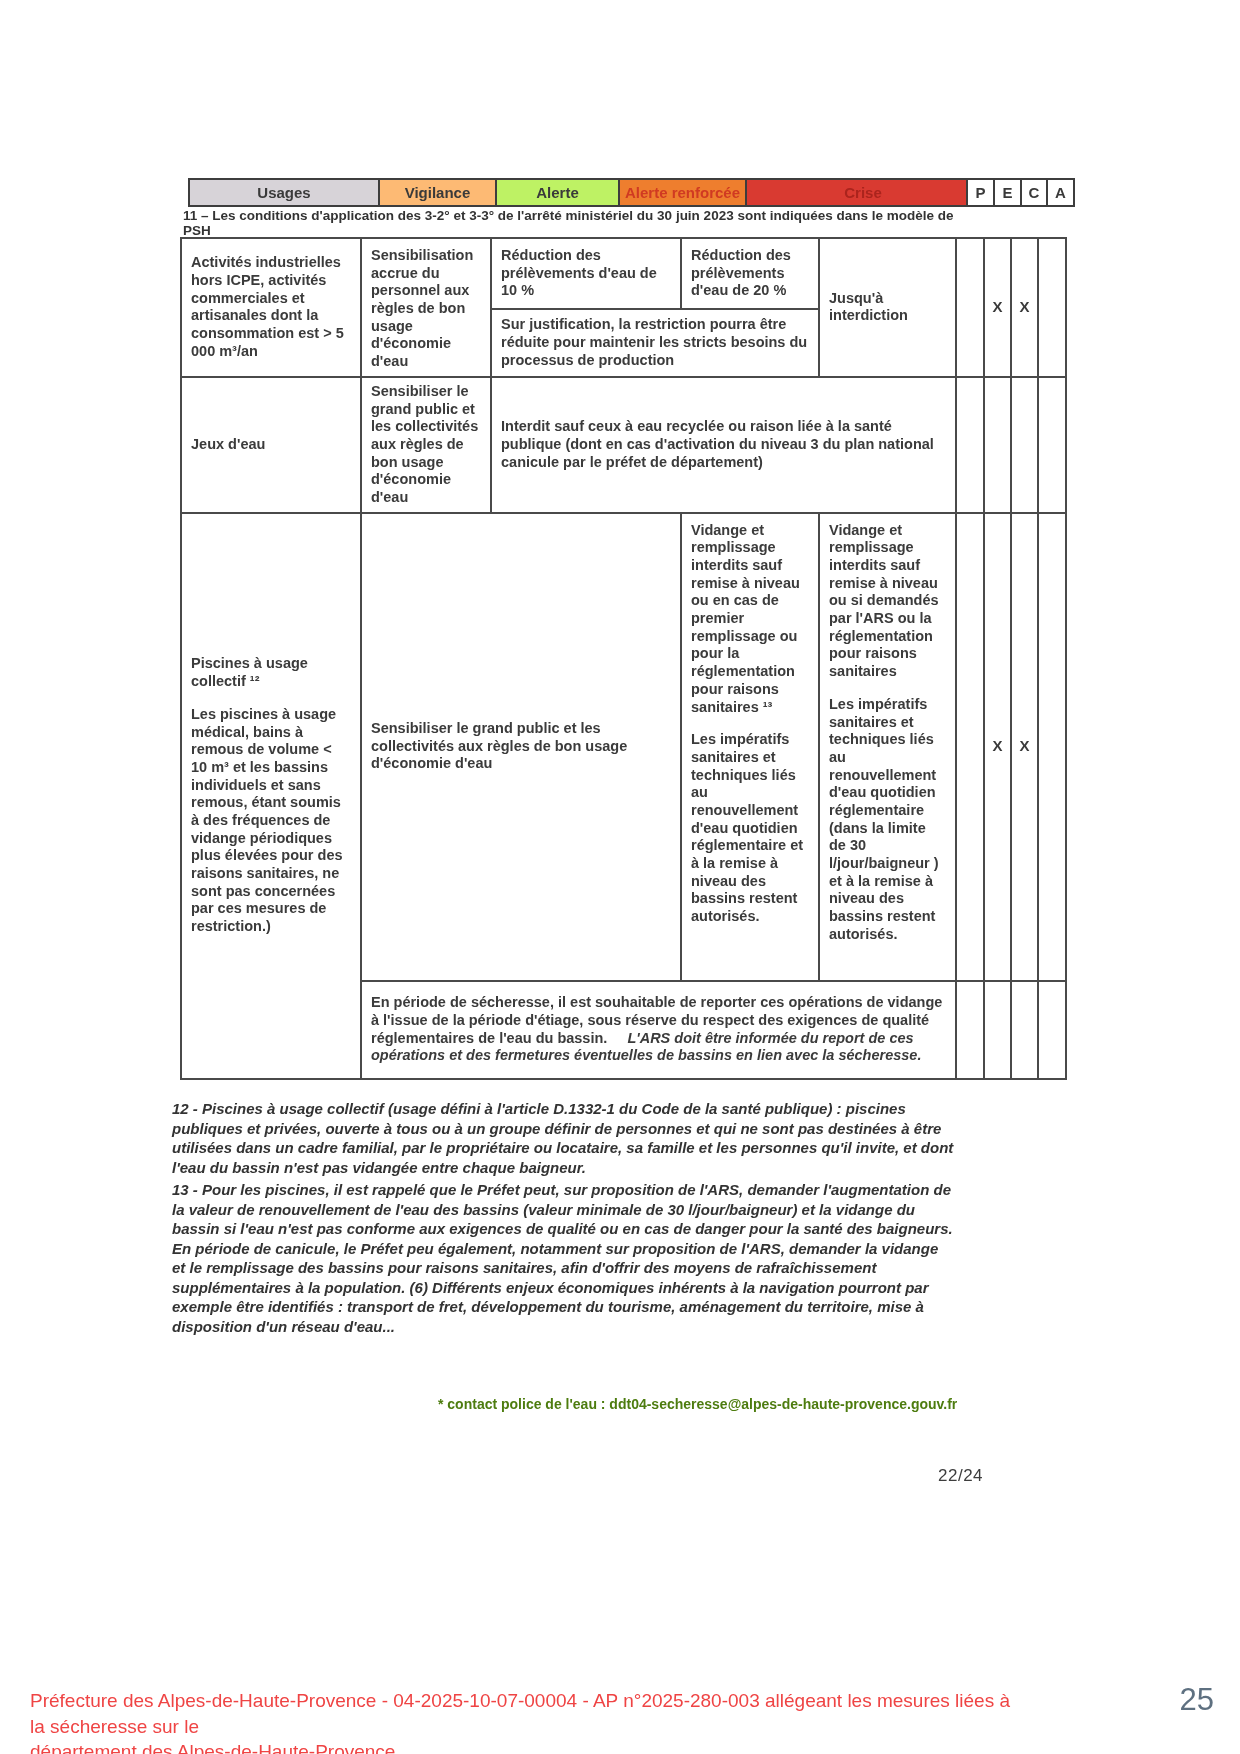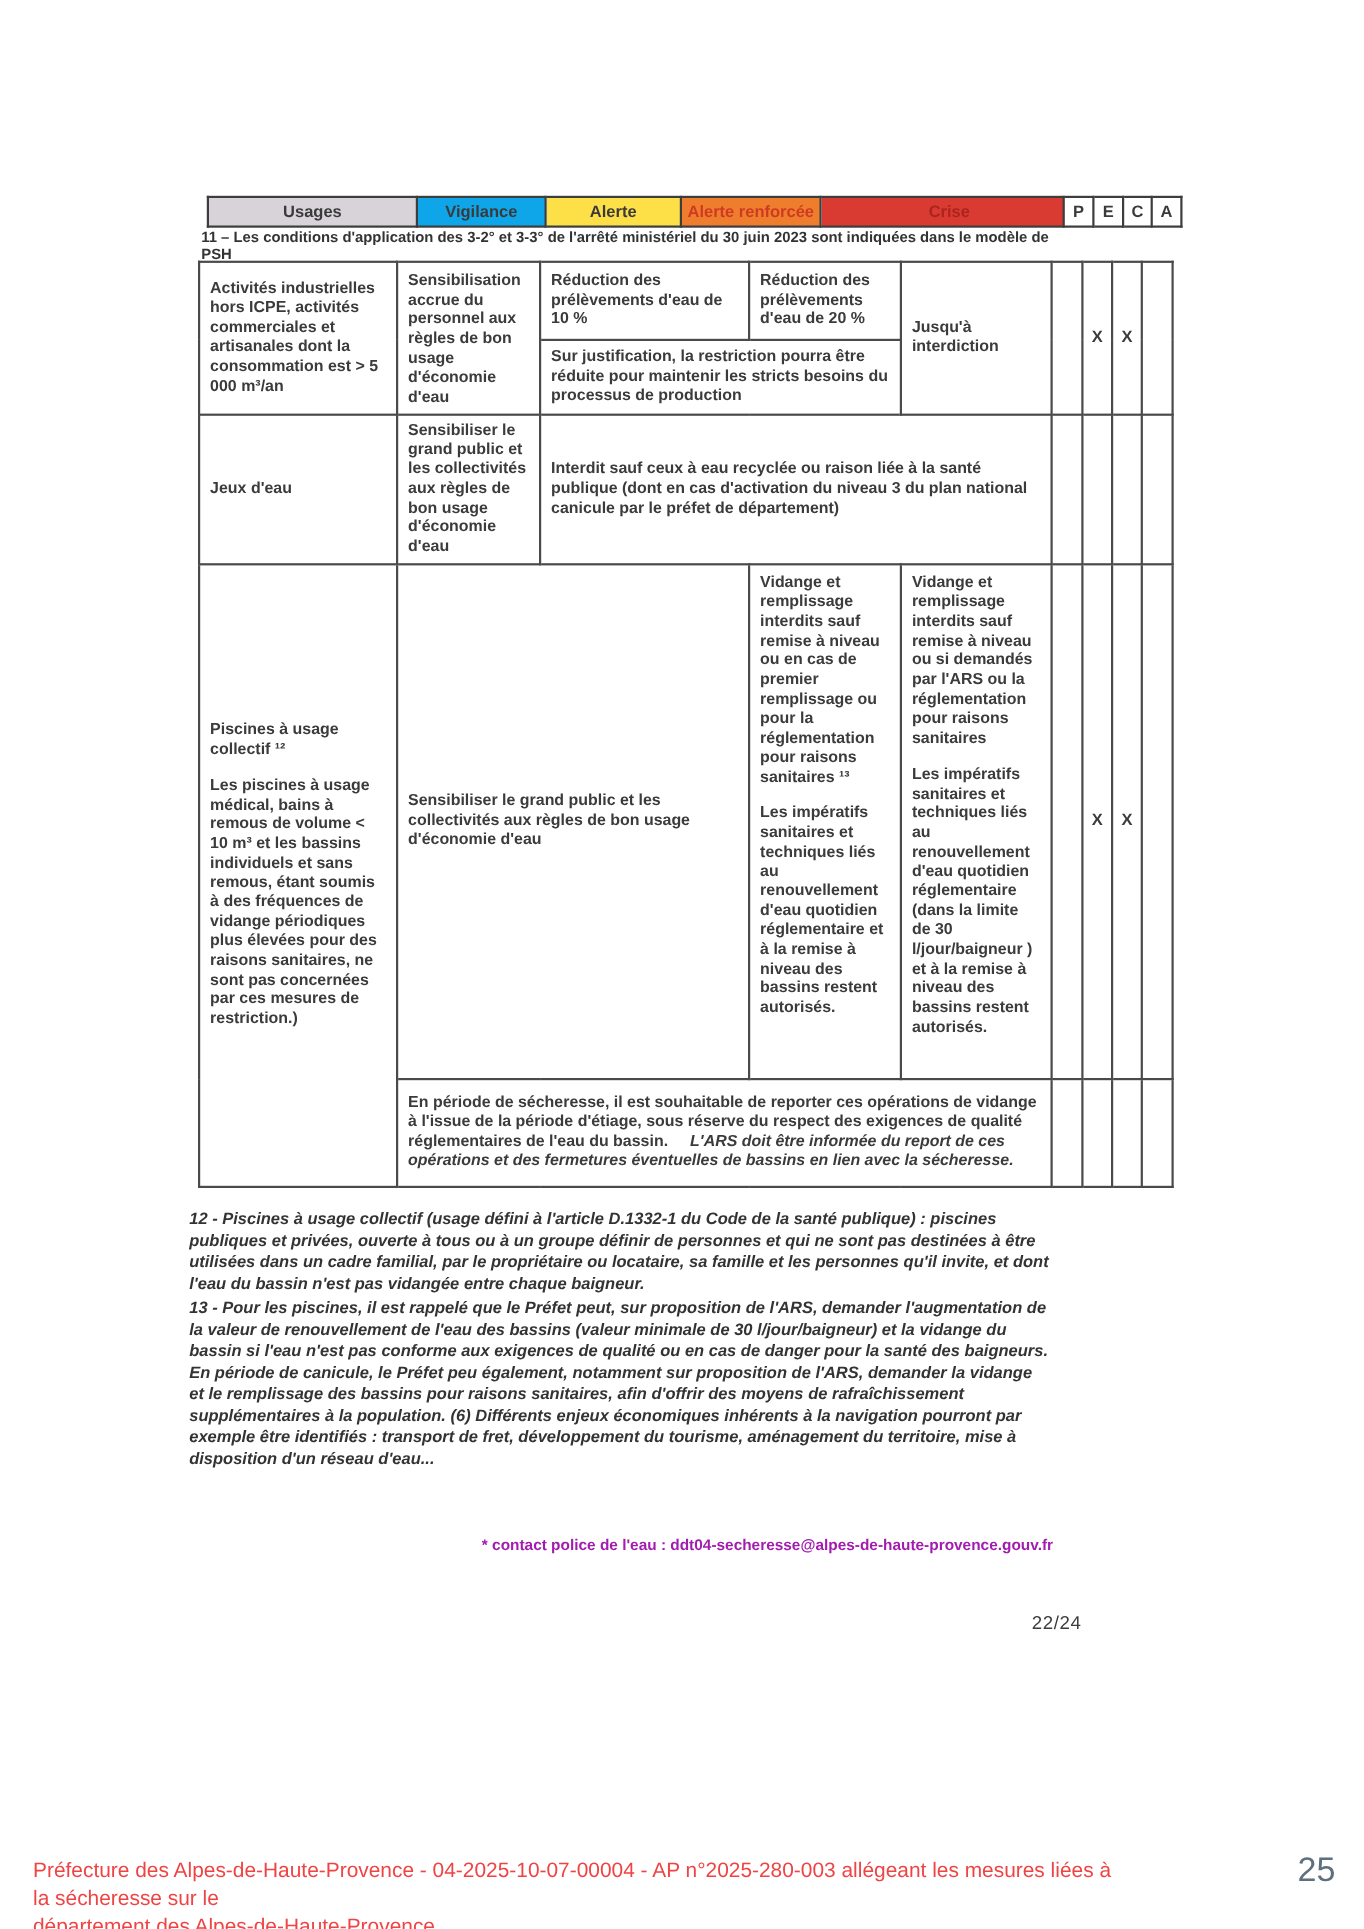--- a/index.html
+++ b/index.html
@@ -39,21 +39,21 @@
 
   
   .footnotes{
     position:absolute;left:172px;top:1058px;width:782px;
     font-size:15px;font-weight:bold;font-style:italic;color:#333;line-height:1.3;margin-top:41px;
   }
   .footnotes p{margin:0 0 3px 0;}
 
   .contact{
     position:absolute;left:438px;top:1396px;
-    font-size:14px;font-weight:bold;color:#a21caf;
+    font-size:14px;font-weight:bold;color:#4d7c0f;
   }
 
   .sheet{
     position:absolute;left:938px;top:1466px;
     font-size:17px;color:#3d3d3d;letter-spacing:0.5px;
   }
 
   .footer{
     position:absolute;left:30px;top:1688px;width:980px;
     font-size:19px;color:#ef4444;line-height:1.35;
@@ -76,22 +76,22 @@
       <col style="width:127px">
         <col style="width:221px">
       <col style="width:27px">
         <col style="width:27px">
         <col style="width:26px">
         <col style="width:27px">
     </colgroup>
     <tbody>
         <tr>
       <td style="background: rgb(215, 211, 216); color: rgb(58, 58, 58);">Usages</td>
-      <td style="background: #0ea5e9; color: rgb(58, 58, 58);">Vigilance</td>
-      <td style="background: #fde047; color: rgb(58, 58, 58);">Alerte</td>
+      <td style="background: #fdba74; color: rgb(58, 58, 58);">Vigilance</td>
+      <td style="background: #bef264; color: rgb(58, 58, 58);">Alerte</td>
       <td style="background: rgb(238, 126, 46); color: rgb(208, 58, 34);">Alerte renforcée</td>
       <td style="background: rgb(217, 58, 49); color: rgb(171, 36, 29); padding-left: 15px;">Crise</td>
       <td class="peca">P</td>
       <td class="peca">E</td>
       <td class="peca">C</td>
       <td class="peca">A</td>
     </tr>
   </tbody>
     </table>
 

